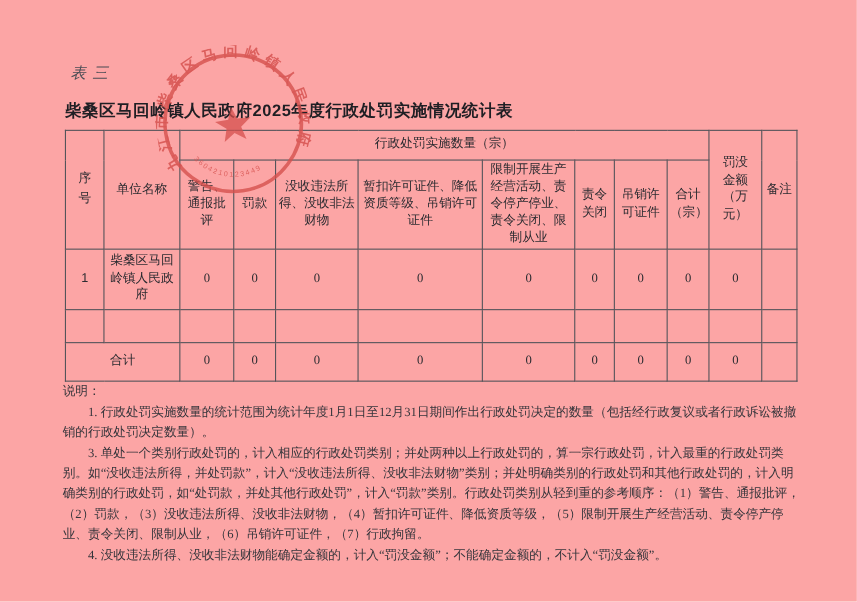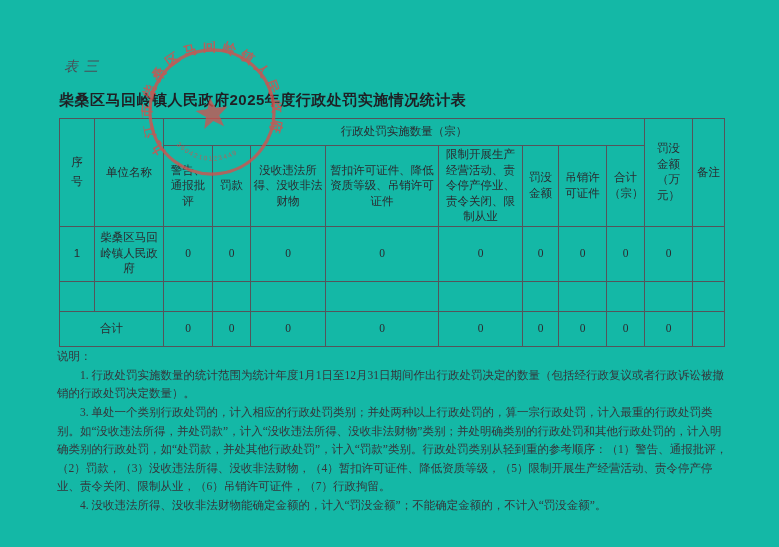--- a/index.html
+++ b/index.html
@@ -1,17 +1,17 @@
 <!DOCTYPE html>
 <html><head>
 <meta charset="utf-8">
 <style>
   html,body{margin:0;padding:0;background:#ffffff;}
   .page{
-    position:relative;width:779px;height:547px;background:#14b8a6;overflow:hidden;
+    position:relative;width:779px;height:547px;background:#fca5a5;overflow:hidden;
     font-family:"Liberation Sans",sans-serif;color:#2e2e33;
   }
   .table-label{
     position:absolute;left:64px;top:58px;font-family:"Liberation Serif",serif;
     font-style:italic;font-size:14px;color:#4a4d55;letter-spacing:6px;
   }
   .doc-title{
     position:absolute;left:59px;top:91px;width:665px;
     font-size:15px;font-weight:bold;color:#1f1f24;letter-spacing:0.5px;
   }
@@ -72,21 +72,21 @@
       <td colspan="8">行政处罚实施数量（宗）</td>
       <td rowspan="2"><span class="fine-narrow">罚没金额（万元）</span></td>
       <td rowspan="2">备注</td>
     </tr>
     <tr class="r2">
       <td>警告、通报批评</td>
       <td>罚款</td>
       <td>没收违法所得、没收非法财物</td>
       <td>暂扣许可证件、降低资质等级、吊销许可证件</td>
       <td>限制开展生产经营活动、责令停产停业、责令关闭、限制从业</td>
-      <td>罚没金额</td>
+      <td>责令关闭</td>
       <td>吊销许可证件</td>
       <td>合计（宗）</td>
     </tr>
     <tr class="r3">
       <td>1</td>
       <td class="unit-cell">柴桑区马回岭镇人民政府</td>
       <td class="zero">0</td>
       <td class="zero">0</td>
       <td class="zero">0</td>
       <td class="zero">0</td>

